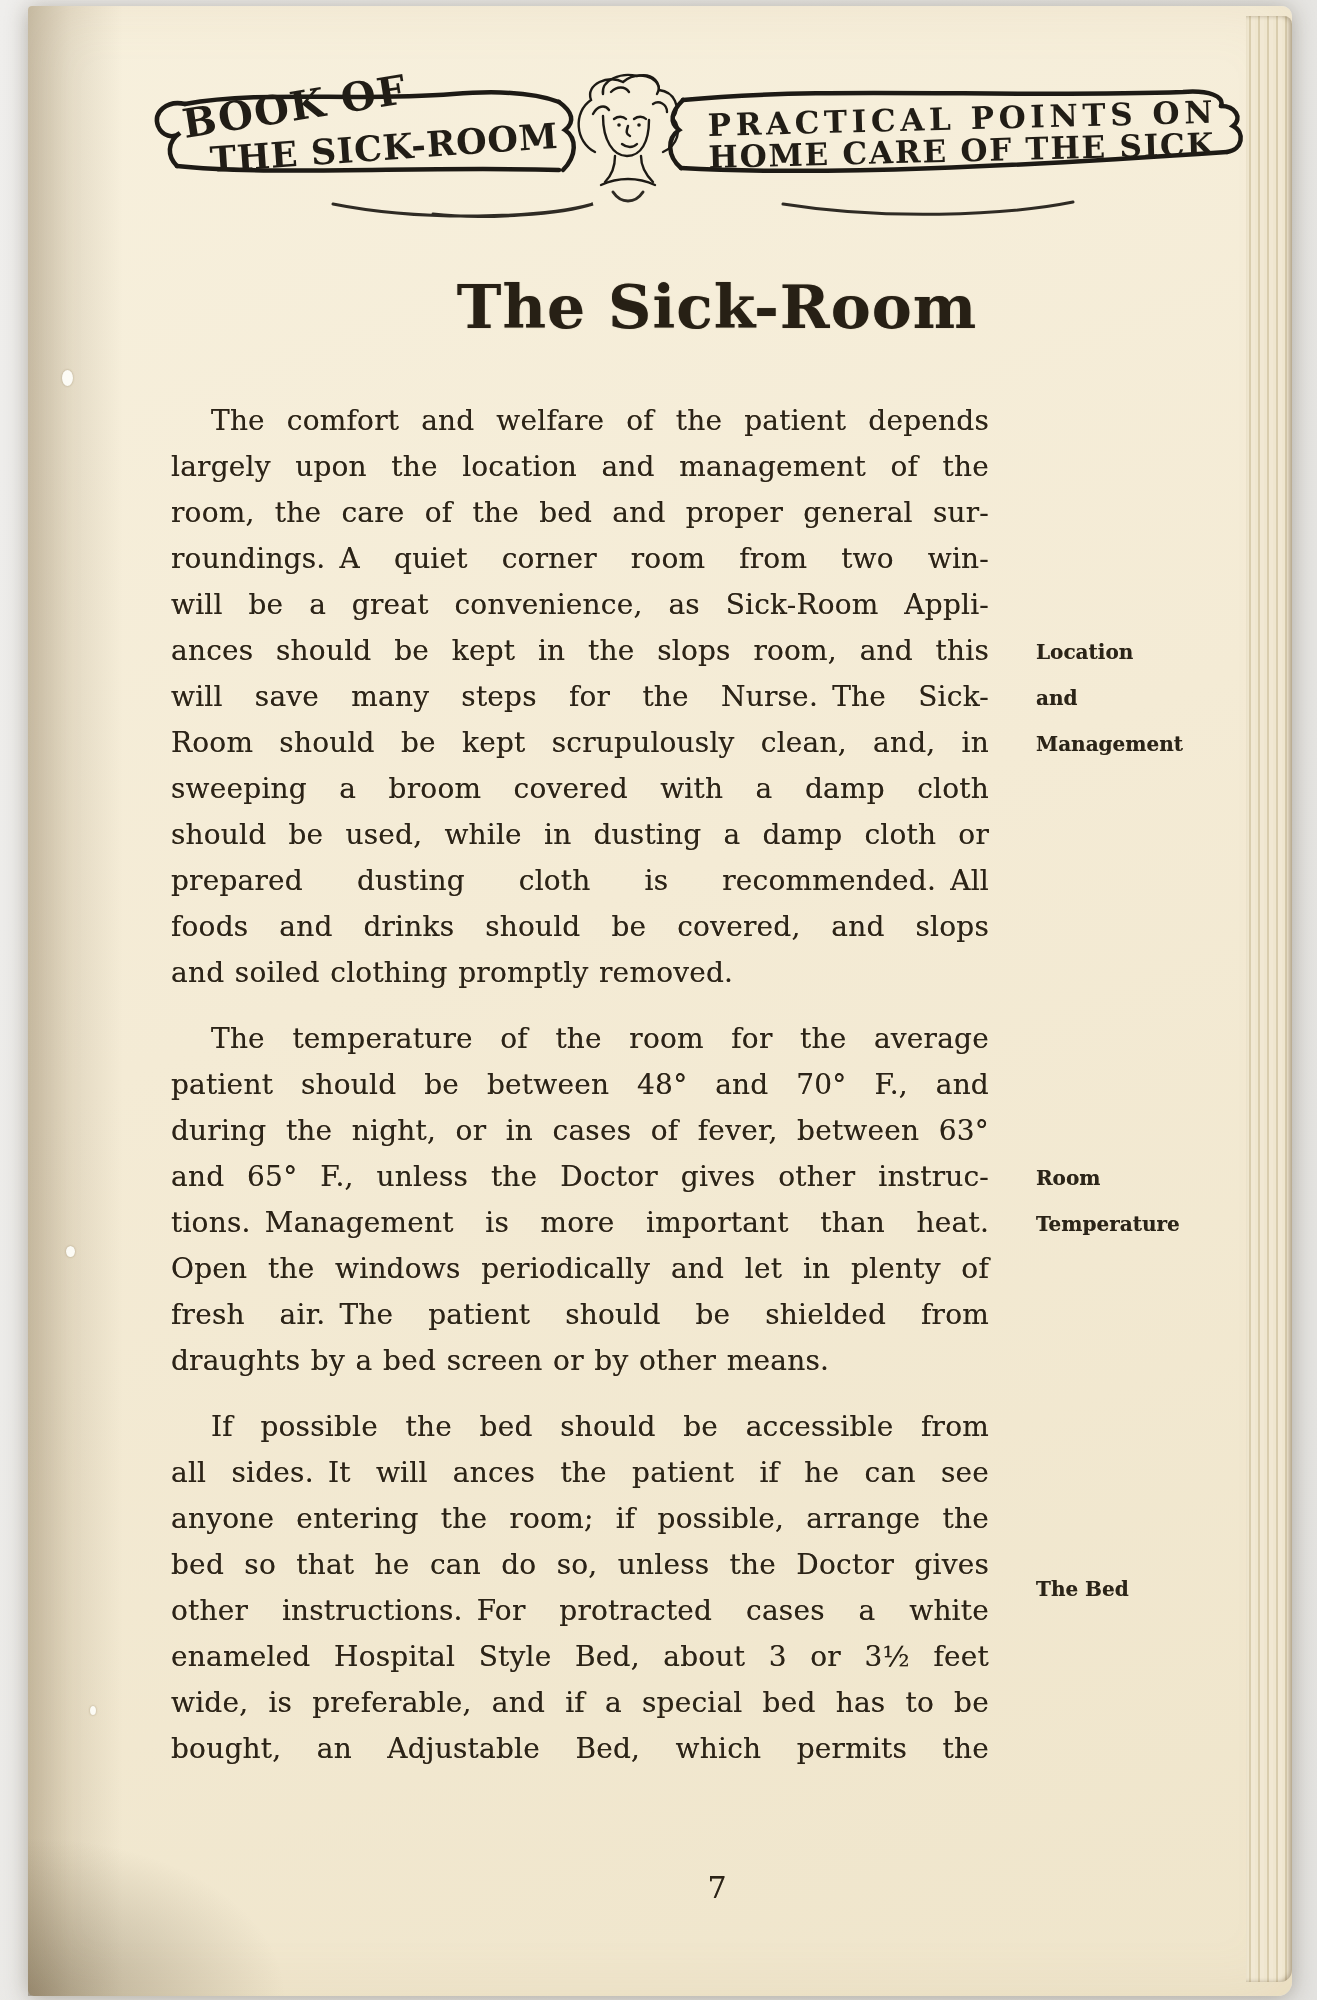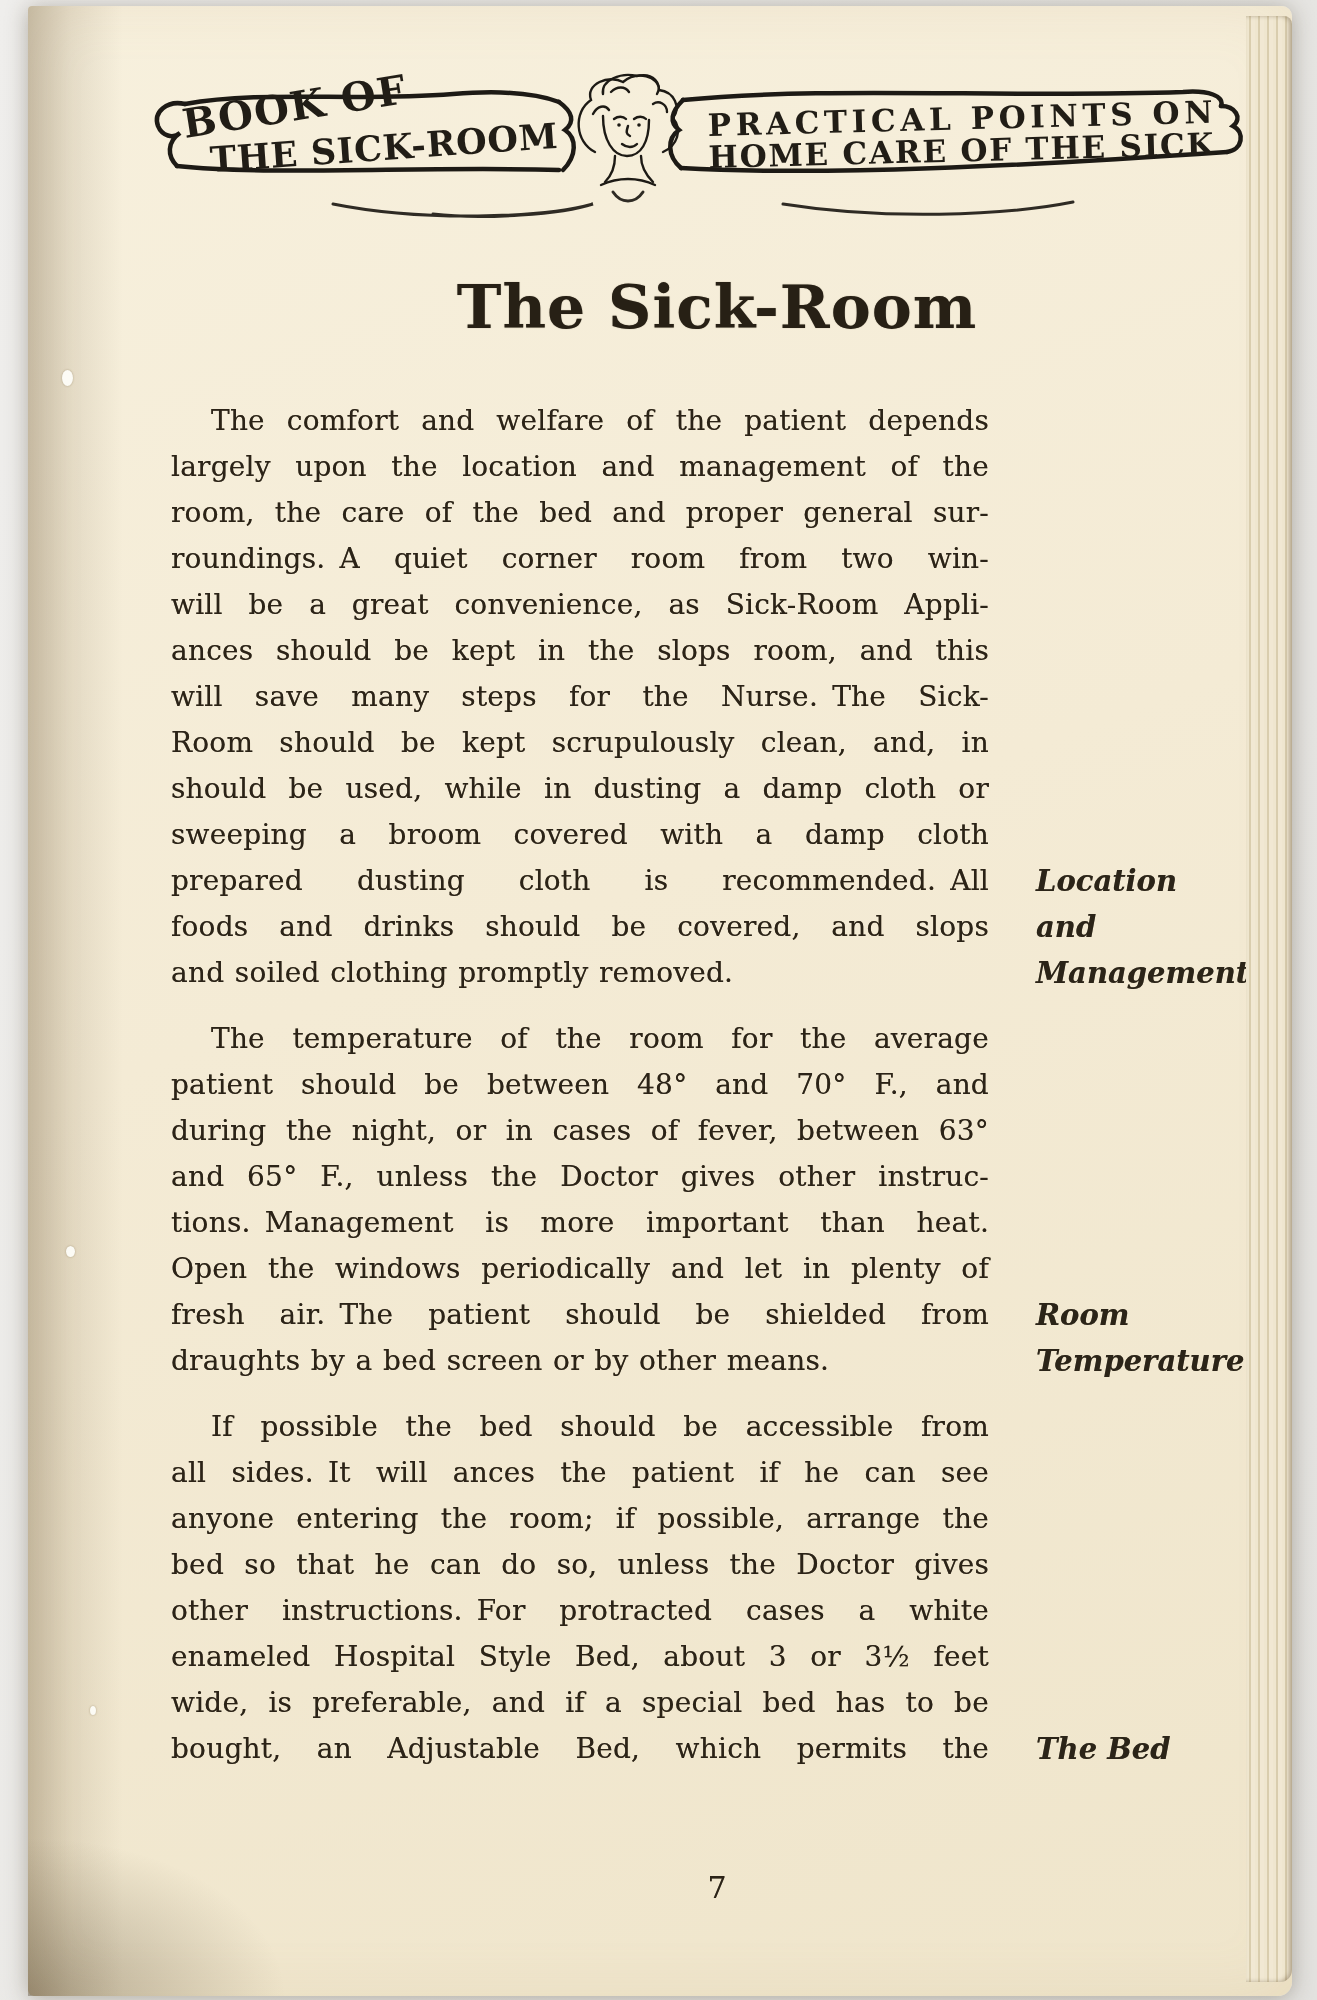--- a/index.html
+++ b/index.html
@@ -46,33 +46,33 @@
 
   
   .title{
     position:absolute;left:689px;top:266px;transform:translateX(-50%);
     font-size:60px;font-weight:bold;color:#272015;letter-spacing:1px;white-space:nowrap;
     text-shadow:0 0 1px rgba(50,40,20,.45);
   }
 
   
   .body-block{position:absolute;left:143px;top:392px;width:1110px;}
-  .section{display:flex;align-items:flex-end;margin-bottom:20px;}
+  .section{display:flex;align-items:center;margin-bottom:20px;}
   .lines{width:818px;}
   .line{
     font-size:28px;line-height:46px;color:#2b2317;
     text-align:justify;text-align-last:justify;
     letter-spacing:.2px;word-spacing:1.5px;
     text-shadow:0 0 .6px rgba(45,35,18,.55);
   }
   .line.indent{text-indent:40px;}
   .line.last{text-align-last:left;}
   .note{width:242px;margin-left:47px;padding-top:1px;}
   .note-line{
-    font-style:italic;font-weight:bold;font-size:29px;line-height:46px;color:#2b2418;
+    font-weight:bold;font-size:20px;line-height:46px;color:#2b2418;
     text-shadow:0 0 .6px rgba(45,35,18,.5);
   }
 
   
   .page-number{
     position:absolute;left:689px;top:1864px;transform:translateX(-50%);
     font-size:30px;color:#2b2317;text-shadow:0 0 .6px rgba(45,35,18,.5);
   }
 </style>
 </head>
@@ -141,22 +141,22 @@
         <div class="section">
           <div class="lines">
             <div class="line indent">The comfort and welfare of the patient depends</div>
             <div class="line">largely upon the location and management of the</div>
             <div class="line">room, the care of the bed and proper general sur-</div>
             <div class="line">roundings. A quiet corner room from two win-</div>
             <div class="line">will be a great convenience, as Sick-Room Appli-</div>
             <div class="line">ances should be kept in the slops room, and this</div>
             <div class="line">will save many steps for the Nurse. The Sick-</div>
             <div class="line">Room should be kept scrupulously clean, and, in</div>
+            <div class="line">sweeping a broom covered with a damp cloth</div>
             <div class="line">should be used, while in dusting a damp cloth or</div>
-            <div class="line">sweeping a broom covered with a damp cloth</div>
             <div class="line">prepared dusting cloth is recommended. All</div>
             <div class="line">foods and drinks should be covered, and slops</div>
             <div class="line last">and soiled clothing promptly removed.</div>
           </div>
           <div class="note">
             <div class="note-line">Location</div>
             <div class="note-line">and</div>
             <div class="note-line">Management</div>
           </div>
         </div>

